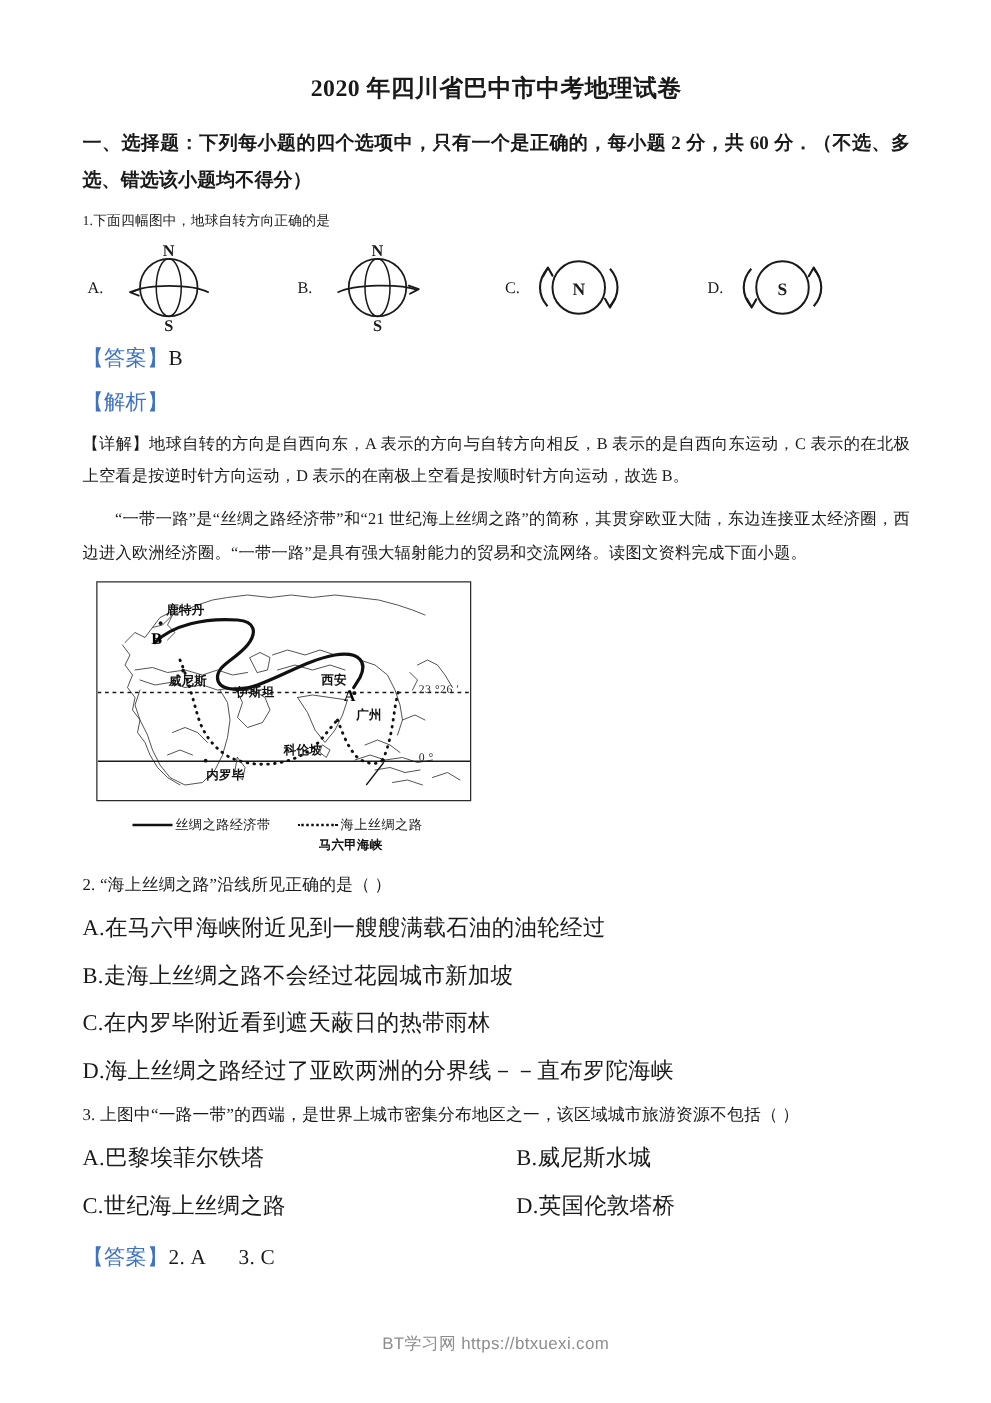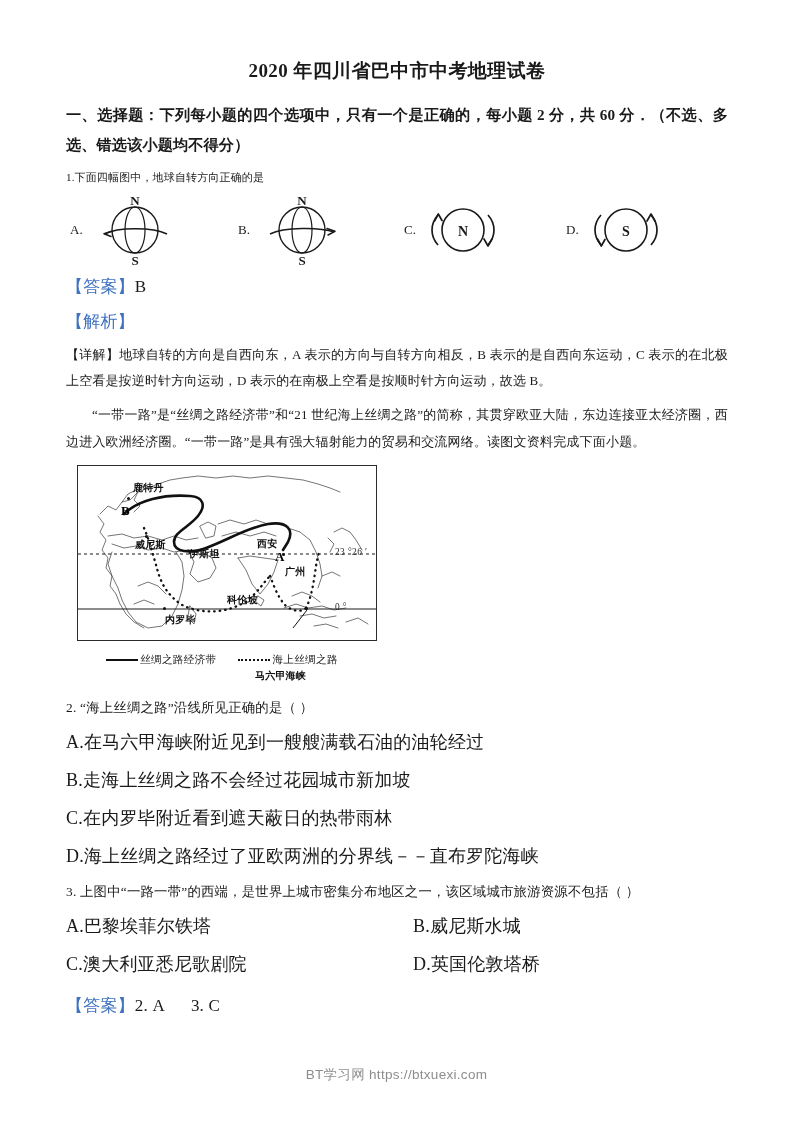--- a/index.html
+++ b/index.html
@@ -411,21 +411,21 @@
 
     <div class="q-stem-2" style="margin-top:6px;">3. 上图中“一路一带”的西端，是世界上城市密集分布地区之一，该区域城市旅游资源不包括（    ）</div>
     <div class="opt-grid">
       <div class="opt">
         <span class="lbl">A.</span><span>巴黎埃菲尔铁塔</span>
       </div>
       <div class="opt col2">
         <span class="lbl">B.</span><span>威尼斯水城</span>
       </div>
       <div class="opt">
-        <span class="lbl">C.</span><span>澳大利亚悉尼歌剧院</span>
+        <span class="lbl">C.</span><span>世纪海上丝绸之路</span>
       </div>
       <div class="opt col2">
         <span class="lbl">D.</span><span>英国伦敦塔桥</span>
       </div>
     </div>
 
     <div class="ans-line" style="margin-top:6px;">
       <span class="tag-blue">【答案】</span><span class="ans-val">2. A</span><span class="gap-wide"></span><span class="ans-val">3. C</span>
     </div>
 

